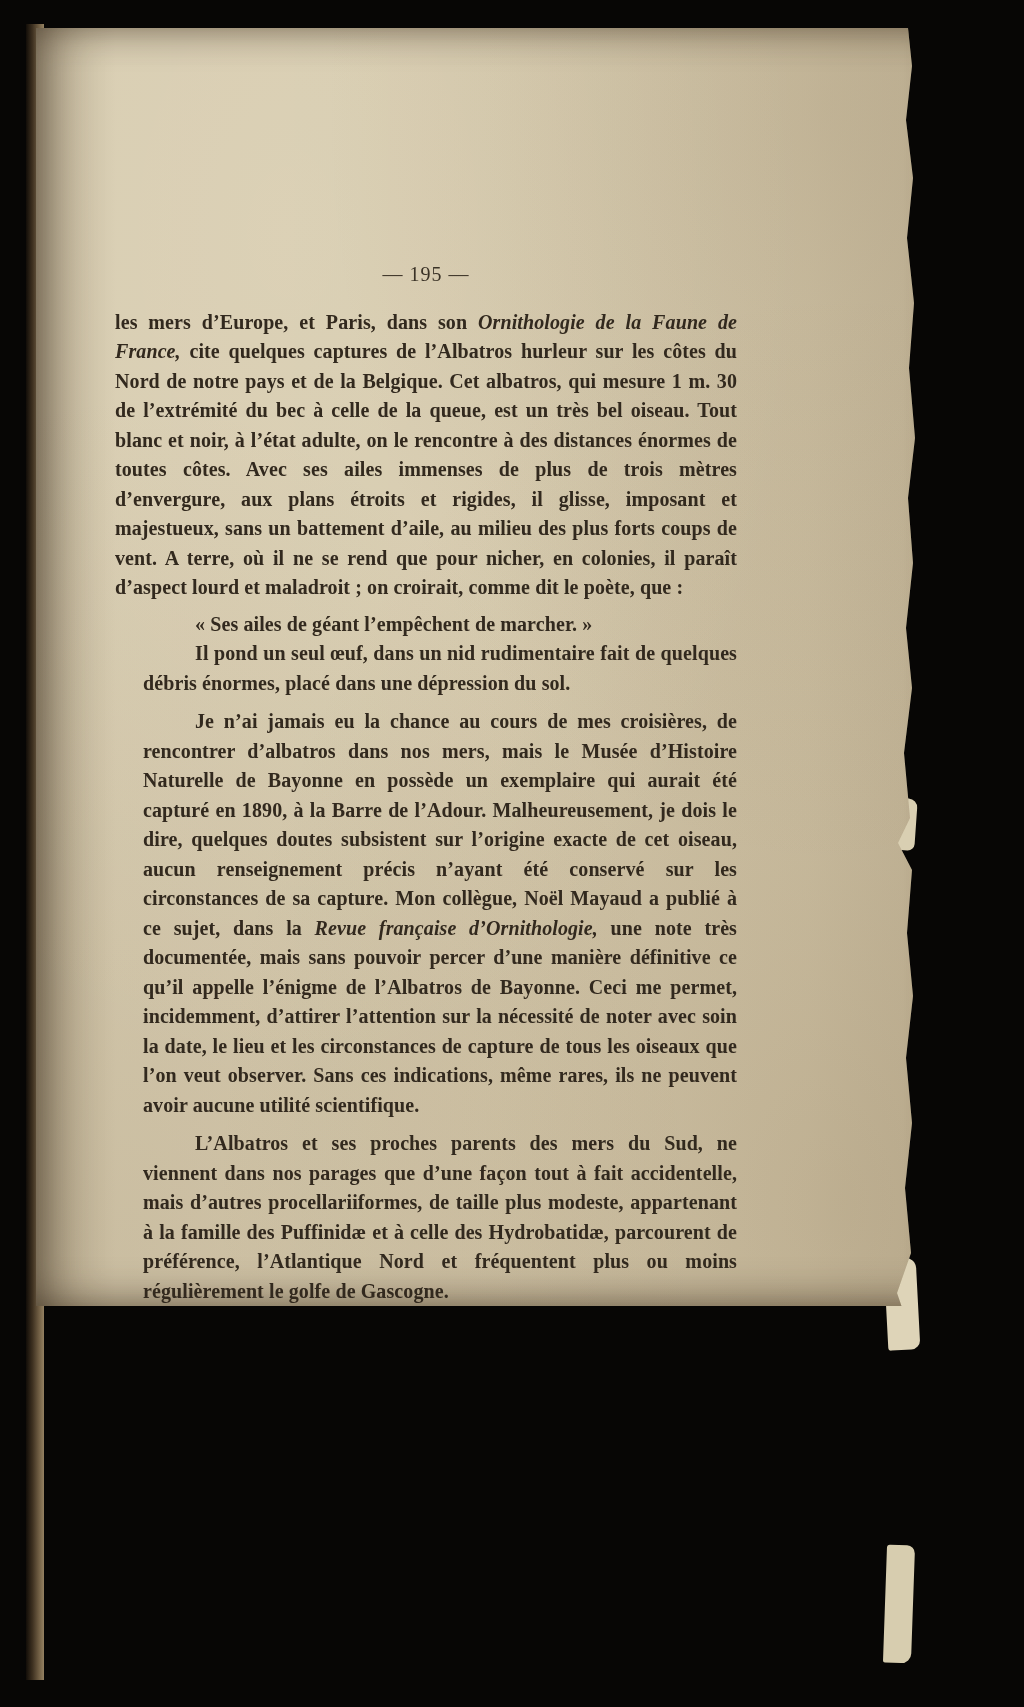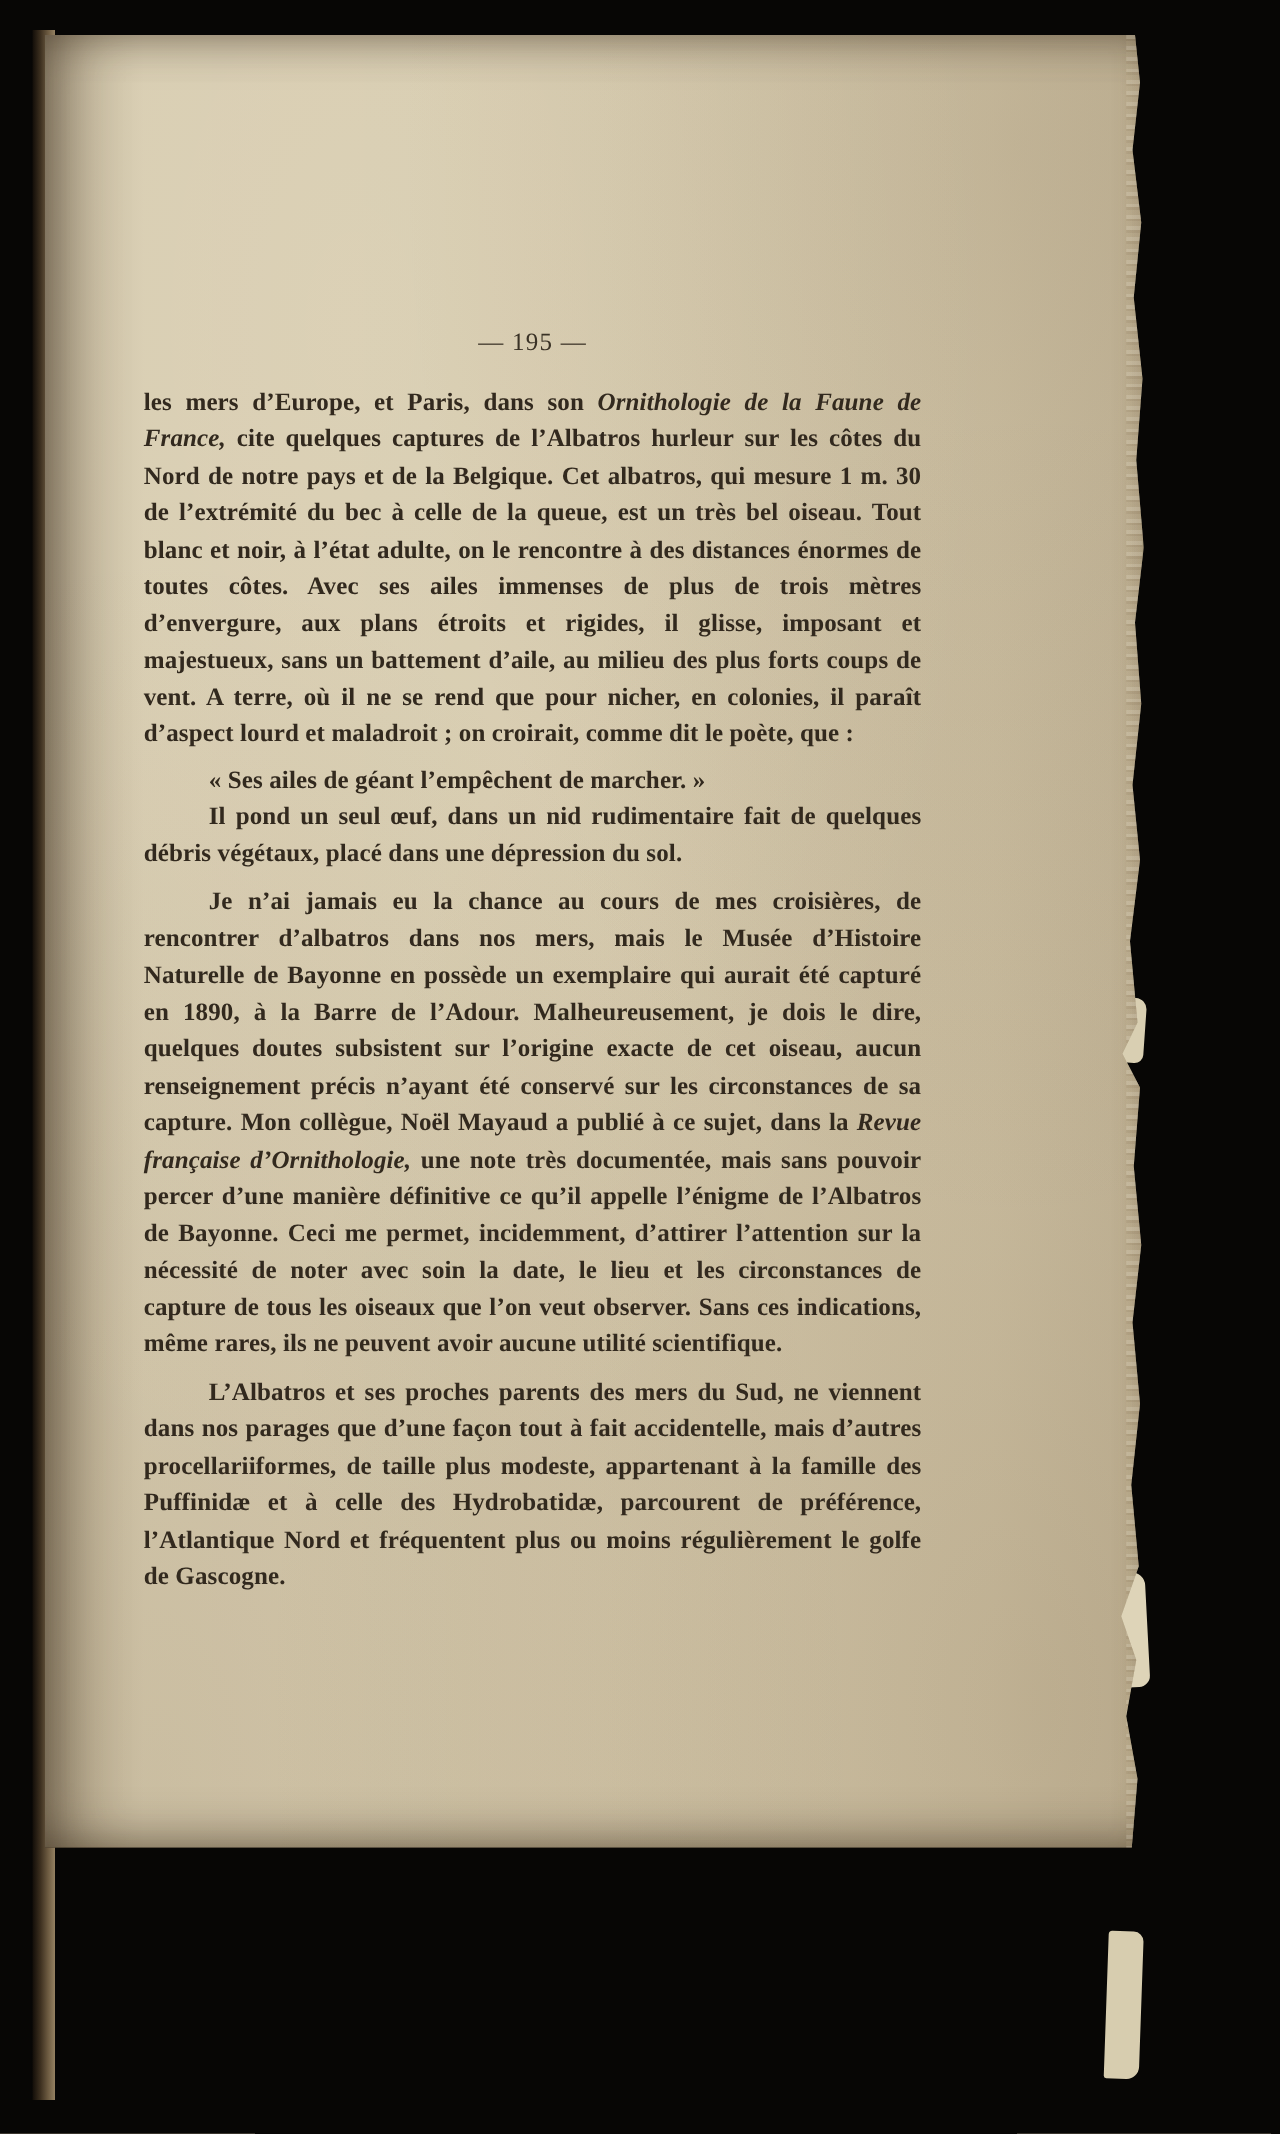--- a/index.html
+++ b/index.html
@@ -23,21 +23,21 @@
     z-index:1;
   }
 
   
   .shard{position:absolute;z-index:1;}
   .shard-1{left:888px;top:798px;width:28px;height:52px;background:#d9cfb2;transform:rotate(4deg);border-radius:3px 9px 7px 2px;}
   .shard-2{left:886px;top:1258px;width:32px;height:92px;background:#ded4b8;transform:rotate(-3deg);border-radius:4px 11px 9px 3px;}
   .shard-3{left:885px;top:1545px;width:28px;height:118px;background:#d7cdaf;transform:rotate(2deg);border-radius:3px 8px 10px 2px;}
 
   .paper{
-    position:absolute;left:36px;top:28px;width:882px;height:1450px;
+    position:absolute;left:36px;top:28px;width:882px;height:1278px;
     z-index:2;
     background-color:var(--paper);
     background-image:
       radial-gradient(ellipse at 28% 16%, rgba(255,251,232,0.12), transparent 58%),
       radial-gradient(ellipse at 88% 6%, rgba(115,92,60,0.14), transparent 45%),
       radial-gradient(ellipse at 90% 92%, rgba(120,95,60,0.18), transparent 55%),
       radial-gradient(ellipse at 10% 96%, rgba(110,88,55,0.12), transparent 50%),
       linear-gradient(90deg, rgba(70,52,30,0.16) 0%, rgba(255,255,255,0.05) 9%, rgba(255,255,255,0.02) 50%, rgba(80,60,35,0.05) 86%, rgba(80,60,35,0.12) 100%);
     box-shadow:
       inset 32px 0 48px -20px rgba(45,33,20,0.55),
@@ -46,20 +46,21 @@
       inset 0 -28px 38px -22px rgba(60,45,28,0.42);
     clip-path: polygon(
       0px 0px, 872px 0px, 876px 38px, 870px 92px, 877px 150px, 871px 210px,
       878px 275px, 873px 340px, 879px 410px, 872px 470px, 877px 535px,
       870px 600px, 876px 660px, 868px 725px, 874px 790px, 862px 815px,
       876px 842px, 871px 905px, 877px 968px, 870px 1030px, 876px 1095px,
       869px 1160px, 875px 1225px, 861px 1265px, 873px 1300px, 865px 1345px,
       874px 1395px, 869px 1455px, 875px 1515px, 868px 1570px, 873px 1625px,
       870px 1650px, 0px 1650px
     );
+    padding-left: 14px;
   }
   
   .paper::after{
     content:"";position:absolute;right:4px;top:0;width:13px;height:100%;
     background:repeating-linear-gradient(180deg,
       rgba(255,249,230,0.30) 0 3px,
       rgba(140,115,80,0.18) 3px 5px,
       rgba(215,200,165,0.16) 5px 9px);
     opacity:.65;
     pointer-events:none;
@@ -75,21 +76,21 @@
     margin-top:232px;margin-bottom:18px;
     text-align:center;
     font-size:20px;letter-spacing:1px;
     color:#3a3226;
   }
   .block{
     margin:0;
     text-align:justify;
     -webkit-hyphens:none;hyphens:none;font-weight:bold;
   }
-  .indent{text-indent:52px;}
+  .indent{text-indent:52px;margin-left:28px;}
   .quote{margin-top:7px;text-align:left;}
   .space-before{margin-top:9px;}
   .italic{font-style:italic;}
 </style>
 </head>
 <body>
 
 <div class="scan">
 
   <div class="stack-edge"></div>
@@ -100,21 +101,21 @@
 
   <div class="paper">
     <div class="content">
 
       <div class="page-number">— 195 —</div>
 
       <p class="block"><span>les mers d’Europe, et Paris, dans son </span><span class="italic">Ornithologie de la Faune de France,</span><span> cite quelques captures de l’Albatros hurleur sur les côtes du Nord de notre pays et de la Belgique. Cet albatros, qui mesure 1 m. 30 de l’extrémité du bec à celle de la queue, est un très bel oiseau. Tout blanc et noir, à l’état adulte, on le rencontre à des distances énormes de toutes côtes. Avec ses ailes immenses de plus de trois mètres d’envergure, aux plans étroits et rigides, il glisse, imposant et majestueux, sans un battement d’aile, au milieu des plus forts coups de vent. A terre, où il ne se rend que pour nicher, en colonies, il paraît d’aspect lourd et maladroit ; on croirait, comme dit le poète, que :</span></p>
 
       <p class="block quote indent"><span>« Ses ailes de géant l’empêchent de marcher. »</span></p>
 
-      <p class="block indent"><span>Il pond un seul œuf, dans un nid rudimentaire fait de quelques débris végétaux, placé dans une dépression du sol.</span></p>
+      <p class="block indent"><span>Il pond un seul œuf, dans un nid rudimentaire fait de quelques débris énormes, placé dans une dépression du sol.</span></p>
 
       <p class="block indent space-before"><span>Je n’ai jamais eu la chance au cours de mes croisières, de rencontrer d’albatros dans nos mers, mais le Musée d’Histoire Naturelle de Bayonne en possède un exemplaire qui aurait été capturé en 1890, à la Barre de l’Adour. Malheureusement, je dois le dire, quelques doutes subsistent sur l’origine exacte de cet oiseau, aucun renseignement précis n’ayant été conservé sur les circonstances de sa capture. Mon collègue, Noël Mayaud a publié à ce sujet, dans la </span><span class="italic">Revue française d’Ornithologie,</span><span> une note très documentée, mais sans pouvoir percer d’une manière définitive ce qu’il appelle l’énigme de l’Albatros de Bayonne. Ceci me permet, incidemment, d’attirer l’attention sur la nécessité de noter avec soin la date, le lieu et les circonstances de capture de tous les oiseaux que l’on veut observer. Sans ces indications, même rares, ils ne peuvent avoir aucune utilité scientifique.</span></p>
 
       <p class="block indent space-before"><span>L’Albatros et ses proches parents des mers du Sud, ne viennent dans nos parages que d’une façon tout à fait accidentelle, mais d’autres procellariiformes, de taille plus modeste, appartenant à la famille des Puffinidæ et à celle des Hydrobatidæ, parcourent de préférence, l’Atlantique Nord et fréquentent plus ou moins régulièrement le golfe de Gascogne.</span></p>
 
     </div>
   </div>
 </div>
 
 </body></html>

